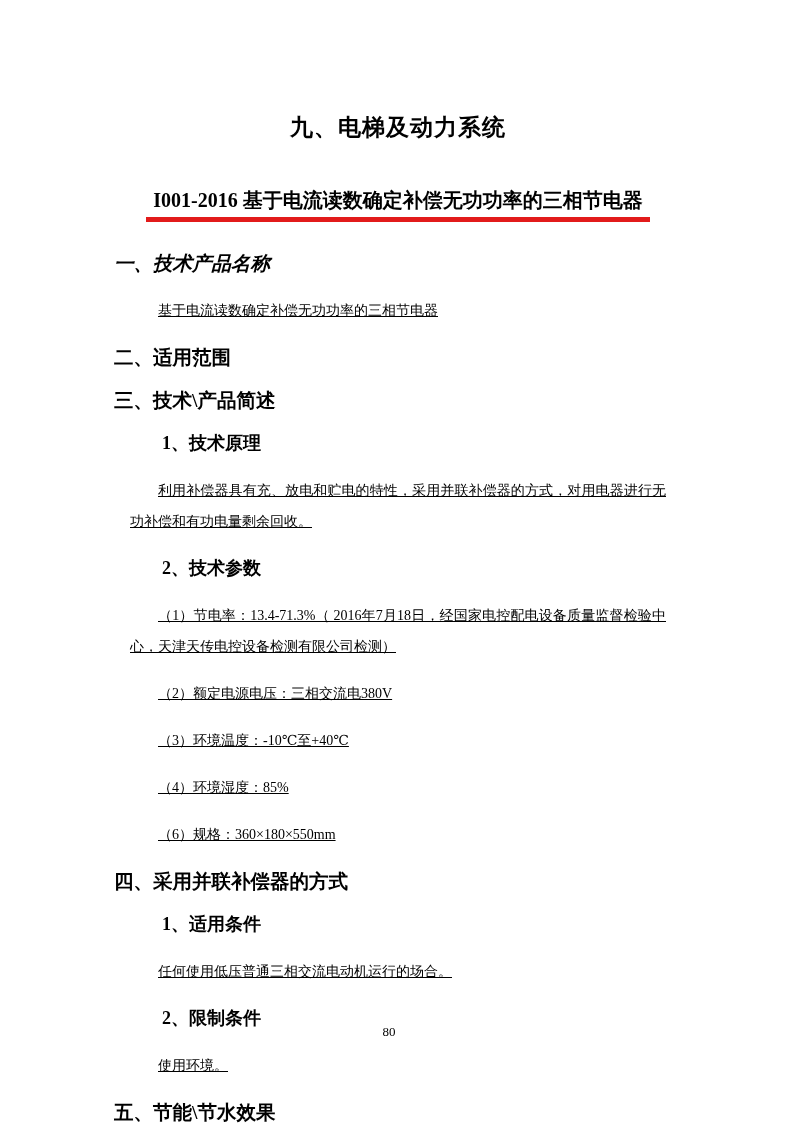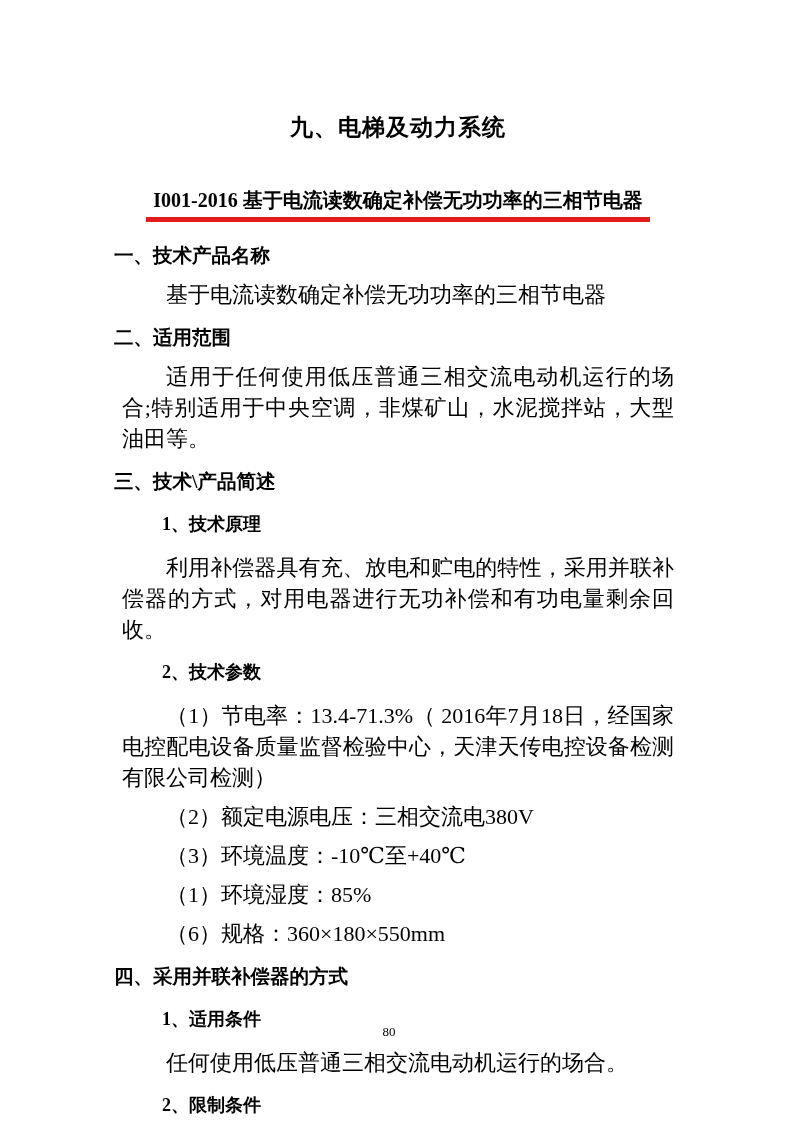--- a/index.html
+++ b/index.html
@@ -40,34 +40,35 @@
     padding: 0 7px 3px 7px;
     border-bottom: 5px solid #e21b1b;
     white-space: nowrap;
   }
   .h-major {
     margin: 12px 0 4px 0;
     font-size: 19.5px;
     font-weight: bold;
     line-height: 31px;
   }
-  .h-major.first { margin-top: 18px; }
+  .h-major.first { margin-top: 26px; font-style: italic; }
   .h-minor {
     margin: 12px;
     font-size: 18px;
     font-weight: bold;
     line-height: 31px;
     text-indent: 2em;
   }
   p.body {
-    margin: 8px;
-    font-size: 22px;
+    margin: 16px;
+    font-size: 14px;
     line-height: 31px;
     text-indent: 2em;
     text-align: justify;
+    text-decoration: underline;
   }
   .page-number {
     position: absolute;
     left: 0; right: 16px;
     top: 1024px;
     text-align: center;
     font-size: 13px;
     line-height: 16px;
   }
 </style>
@@ -79,30 +80,29 @@
   <h1 class="main-title">九、电梯及动力系统</h1>
 
   <div class="subtitle-line">
     <span class="subtitle">I001-2016 基于电流读数确定补偿无功功率的三相节电器</span>
   </div>
 
   <h2 class="h-major first">一、技术产品名称</h2>
   <p class="body">基于电流读数确定补偿无功功率的三相节电器</p>
 
   <h2 class="h-major">二、适用范围</h2>
-  <p class="body">适用于任何使用低压普通三相交流电动机运行的场合;特别适用于中央空调，非煤矿山，水泥搅拌站，大型油田等。</p>
 
   <h2 class="h-major">三、技术\产品简述</h2>
   <h3 class="h-minor">1、技术原理</h3>
   <p class="body">利用补偿器具有充、放电和贮电的特性，采用并联补偿器的方式，对用电器进行无功补偿和有功电量剩余回收。</p>
   <h3 class="h-minor">2、技术参数</h3>
   <p class="body">（1）节电率：13.4-71.3%（ 2016年7月18日，经国家电控配电设备质量监督检验中心，天津天传电控设备检测有限公司检测）</p>
   <p class="body">（2）额定电源电压：三相交流电380V</p>
   <p class="body">（3）环境温度：-10℃至+40℃</p>
-  <p class="body">（1）环境湿度：85%</p>
+  <p class="body">（4）环境湿度：85%</p>
   <p class="body">（6）规格：360×180×550mm</p>
 
   <h2 class="h-major">四、采用并联补偿器的方式</h2>
   <h3 class="h-minor">1、适用条件</h3>
   <p class="body">任何使用低压普通三相交流电动机运行的场合。</p>
   <h3 class="h-minor">2、限制条件</h3>
   <p class="body">使用环境。</p>
 
   <h2 class="h-major">五、节能\节水效果</h2>
 

